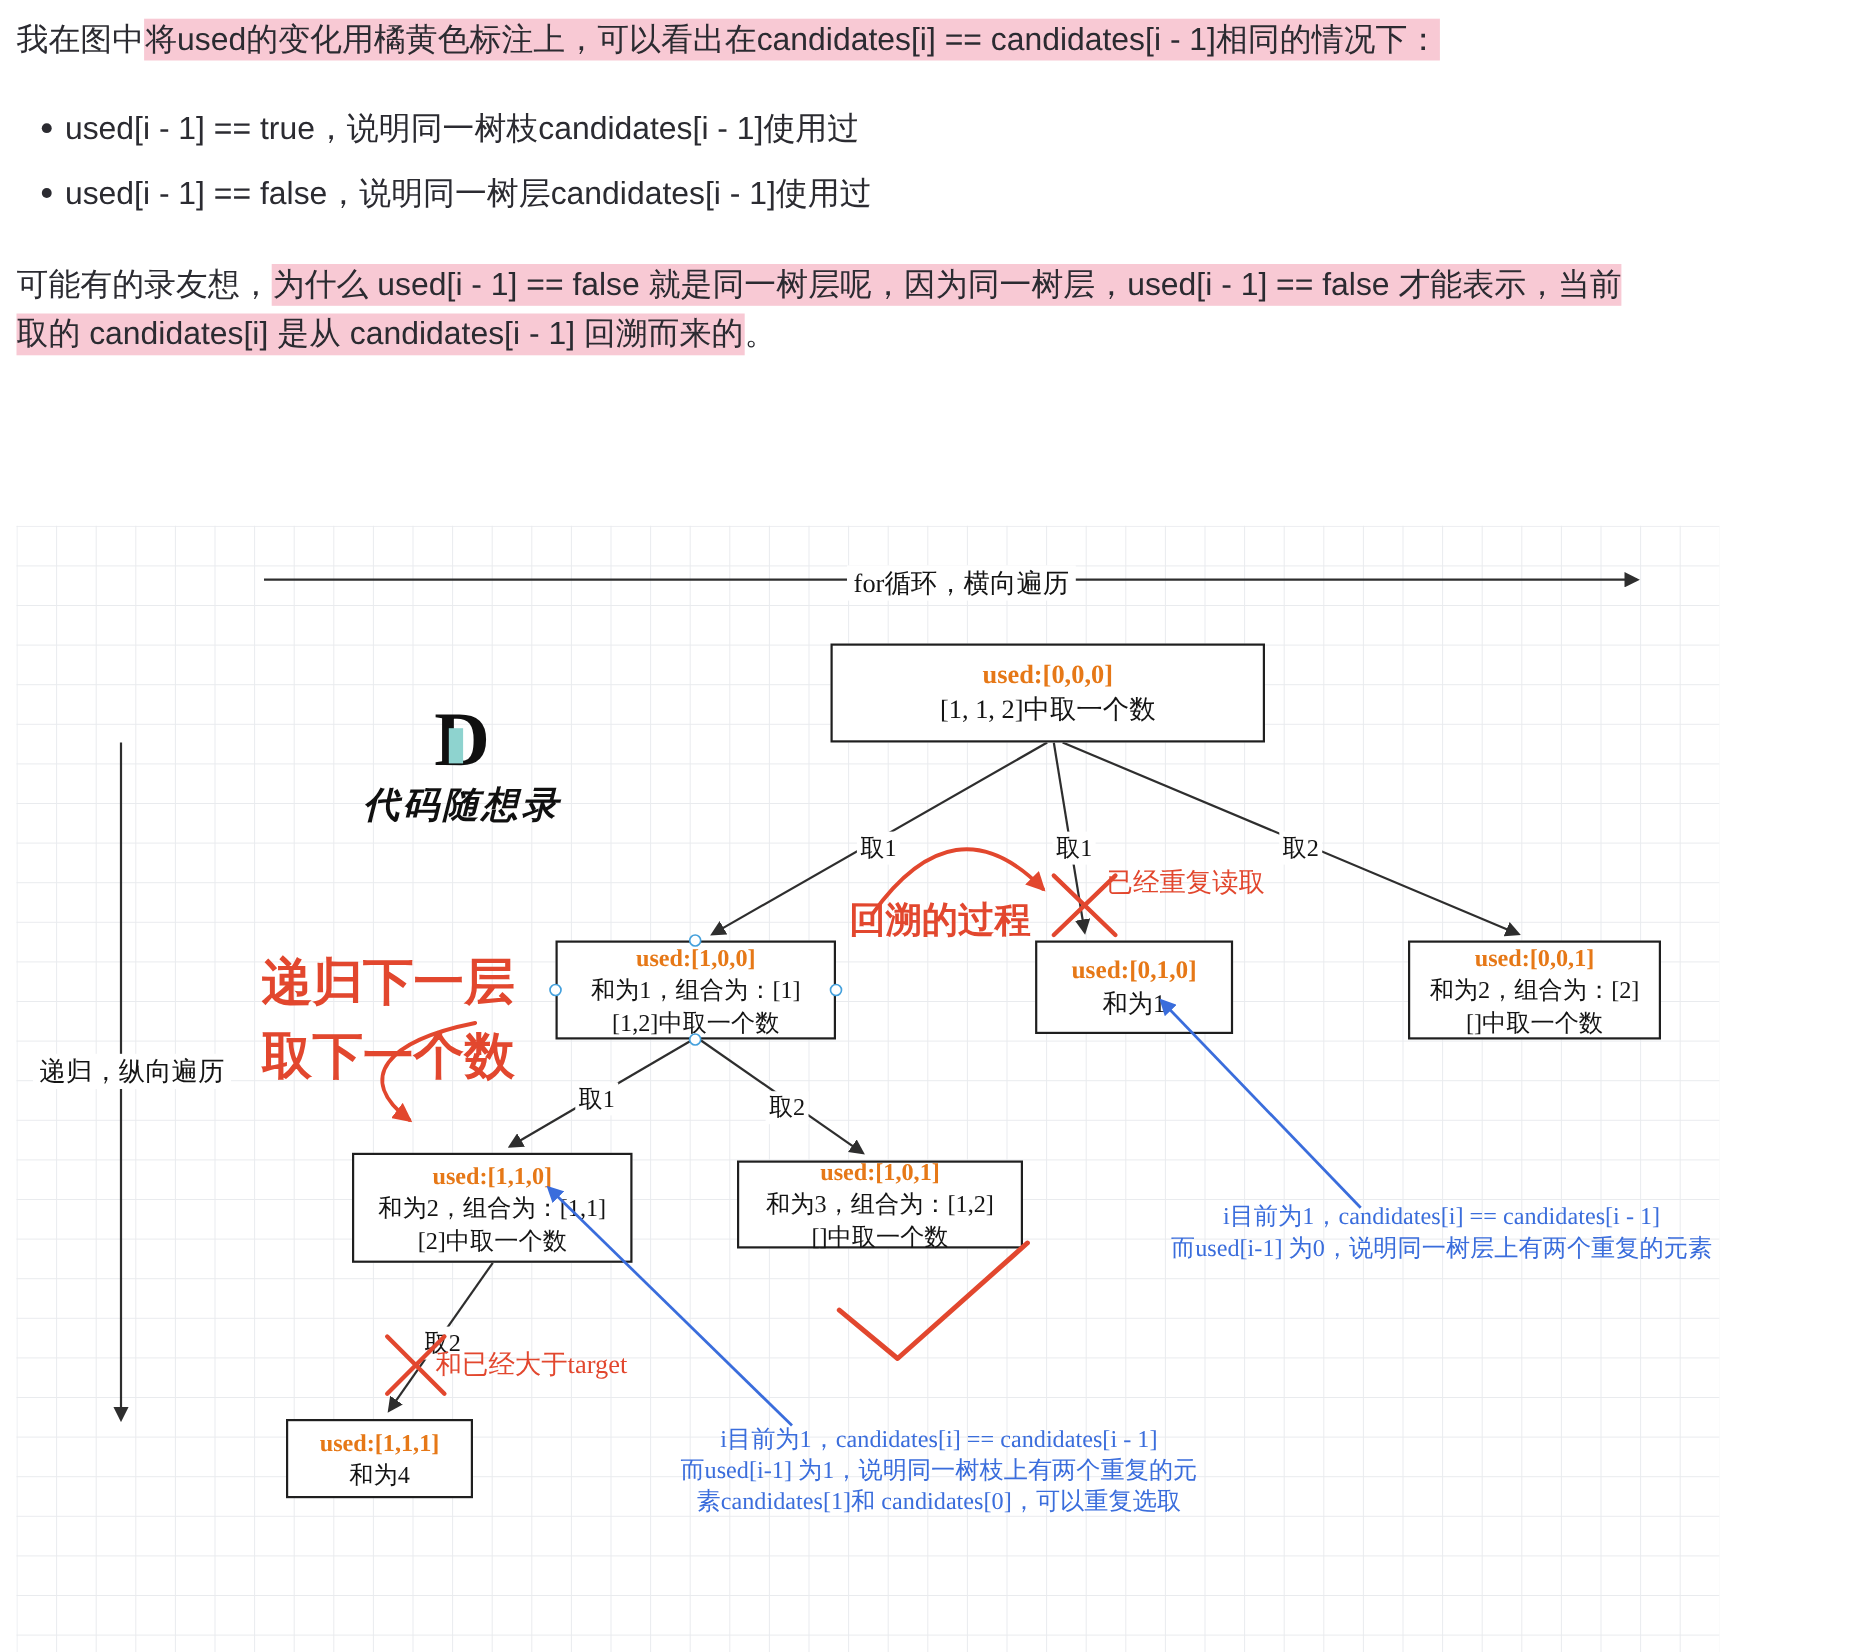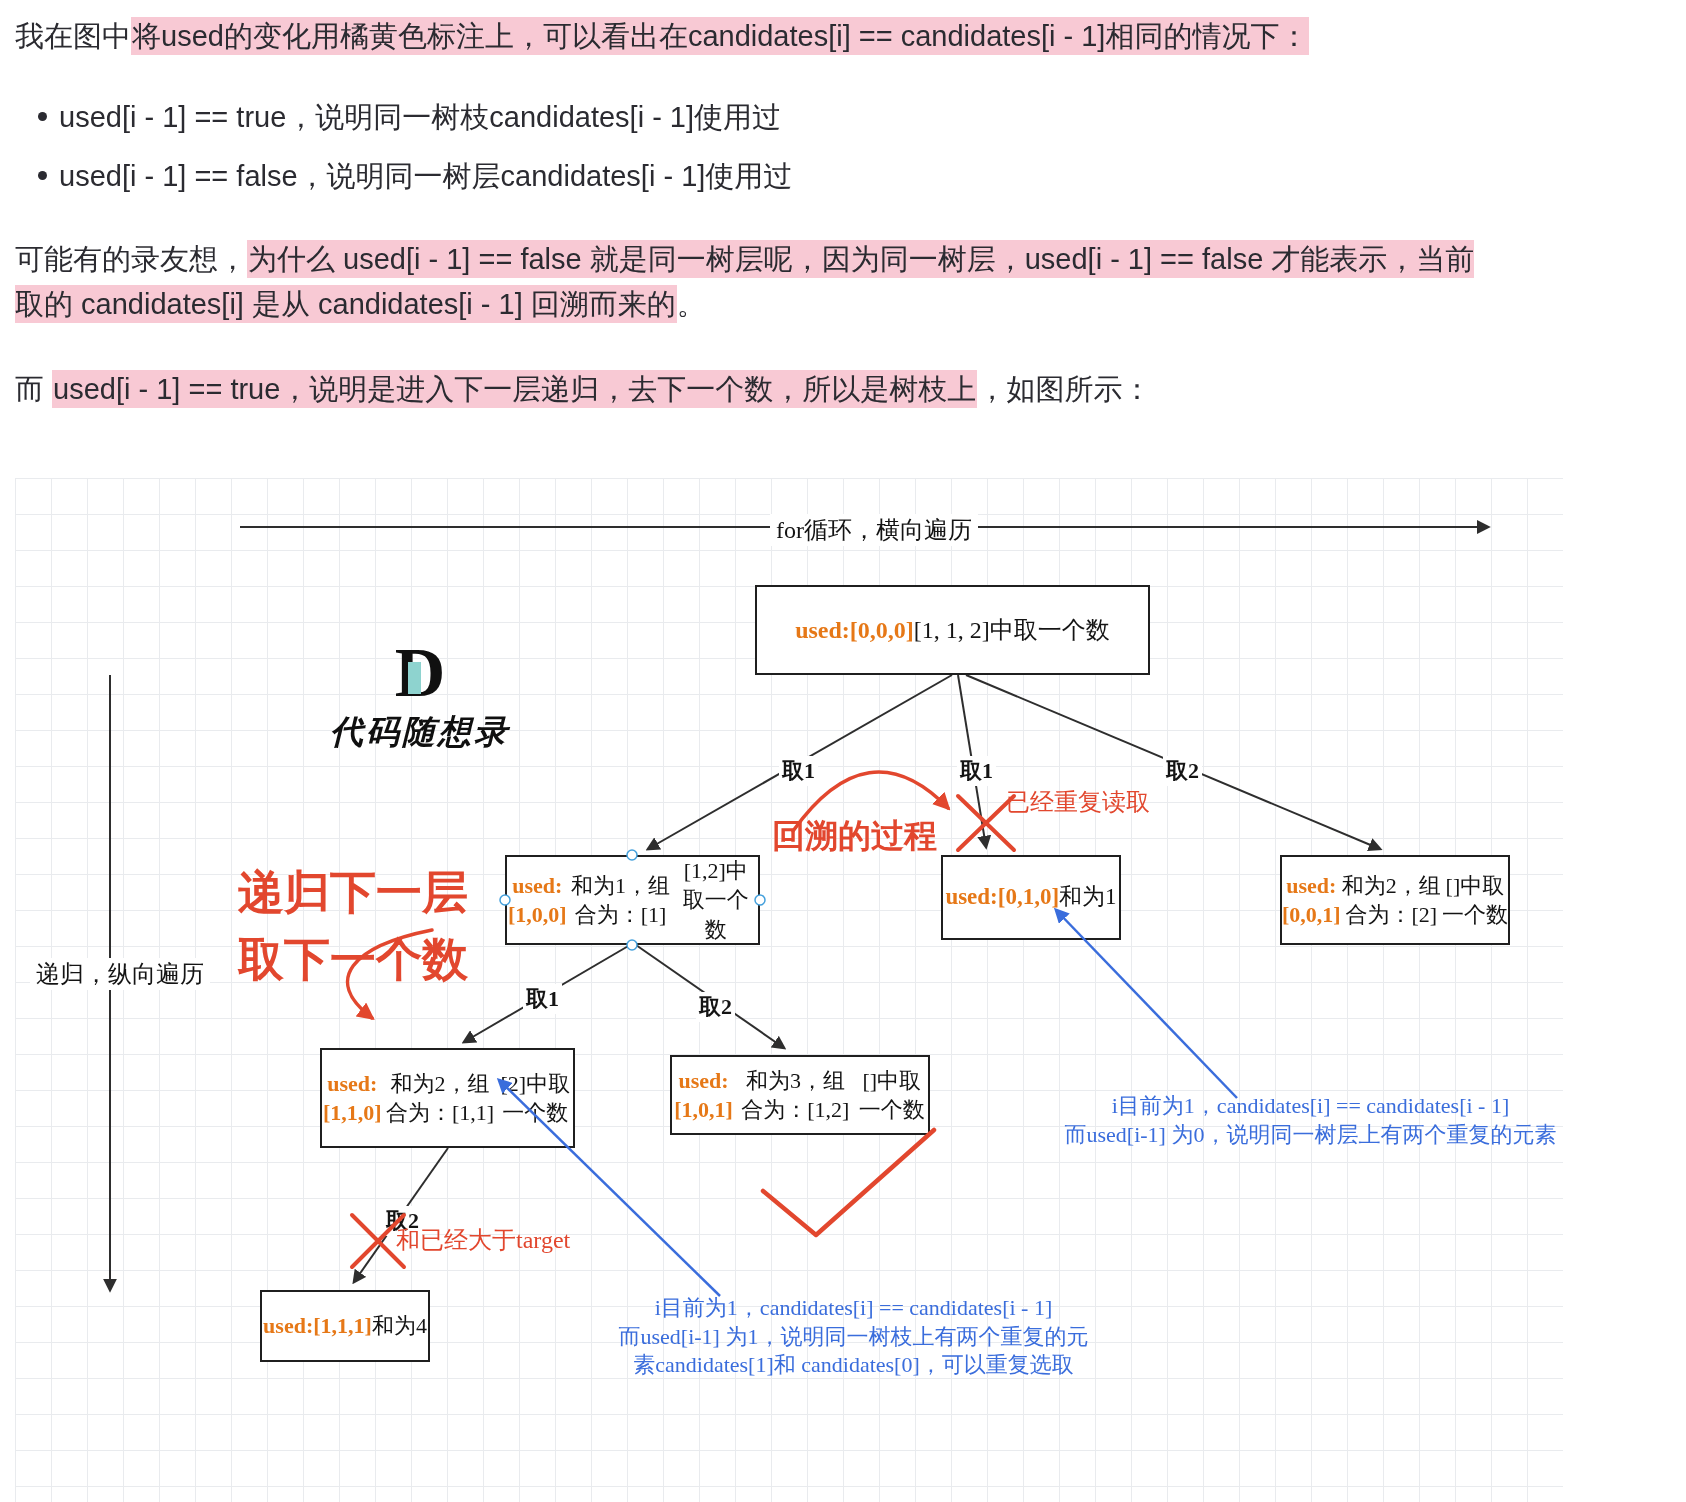--- a/index.html
+++ b/index.html
@@ -18,26 +18,26 @@
   .p3 { margin-top: 40px; }
 
   
   .diagram { position: absolute; left: 0; top: 478px; width: 1686px; height: 1024px; }
   .grid { position: absolute; left: 15px; top: 0; width: 1548px; height: 1024px;
     background-image: linear-gradient(#e9ebee 1px, transparent 1px), linear-gradient(90deg, #e9ebee 1px, transparent 1px);
     background-size: 36px 36px; }
   svg.layer { position: absolute; left: 0; top: 0; pointer-events: none; }
 
   .node { position: absolute; background: #fff; border: 2px solid #1f1f1f;
-    display: flex; flex-direction: row; align-items: center; justify-content: center;
+    display: flex; flex-direction: column; align-items: center; justify-content: center;
     font-family: "Liberation Serif", serif; font-size: 22px; color: #141414; line-height: 1.34; text-align: center; }
   .node .used { color: #e67817; font-weight: bold; }
 
   .edge-label { position: absolute; background:#fff; padding: 0 3px;
-    font-family: "Liberation Serif", serif; font-size: 22px; color: #141414; font-weight: bold; }
+    font-family: "Liberation Serif", serif; font-size: 22px; color: #141414; }
   .axis-label { position: absolute; background:#fff; padding: 0 6px;
     font-family: "Liberation Serif", serif; font-size: 24px; color: #141414; white-space: nowrap; }
   .red-note { position: absolute; color: #e2472e; font-family: "Liberation Serif", serif; white-space: nowrap; }
   .blue-note { position: absolute; color: #3a6ddc; font-family: "Liberation Serif", serif;
     font-size: 22px; line-height: 1.3; text-align: center; }
 
   .logo { position: absolute; left: 320px; top: 160px; width: 200px; text-align: center; color:#101010; }
   .logo-d { position: relative; display: inline-block; font-family: "Liberation Serif", serif; font-weight: bold; font-size: 70px; line-height: 1; }
   .logo-d .teal { position: absolute; left: 13px; top: 24px; width: 13px; height: 32px; background: #8ed3cf; }
   .logo-text { font-family: "Liberation Serif", serif; font-style: italic; font-weight: bold; font-size: 33px; letter-spacing: 3px; margin-top: 2px; }
@@ -48,21 +48,20 @@
 <div class="text-section">
   <p><span>我在图中</span><mark>将used的变化用橘黄色标注上，可以看出在candidates[i] == candidates[i - 1]相同的情况下：</mark></p>
 
   <ul class="bullets">
     <li>used[i - 1] == true，说明同一树枝candidates[i - 1]使用过</li>
     <li>used[i - 1] == false，说明同一树层candidates[i - 1]使用过</li>
   </ul>
 
   <p class="p2"><span>可能有的录友想，</span><mark>为什么 used[i - 1] == false 就是同一树层呢，因为同一树层，used[i - 1] == false 才能表示，当前取的 candidates[i] 是从 candidates[i - 1] 回溯而来的</mark><span>。</span></p>
 
-  <p class="p3"><span>而 </span><mark>used[i - 1] == true，说明是进入下一层递归，去下一个数，所以是树枝上</mark><span>，如图所示：</span></p>
 </div>
 
 <div class="diagram">
   <div class="grid"></div>
 
   <svg class="layer" width="1686" height="1024" viewBox="0 0 1686 1024">
     <defs>
       <marker id="arrB" viewBox="0 0 10 10" refX="8" refY="5" markerWidth="7" markerHeight="7" orient="auto-start-reverse">
         <path d="M0,0 L10,5 L0,10 z" fill="#2e2e2e"></path>
       </marker>

